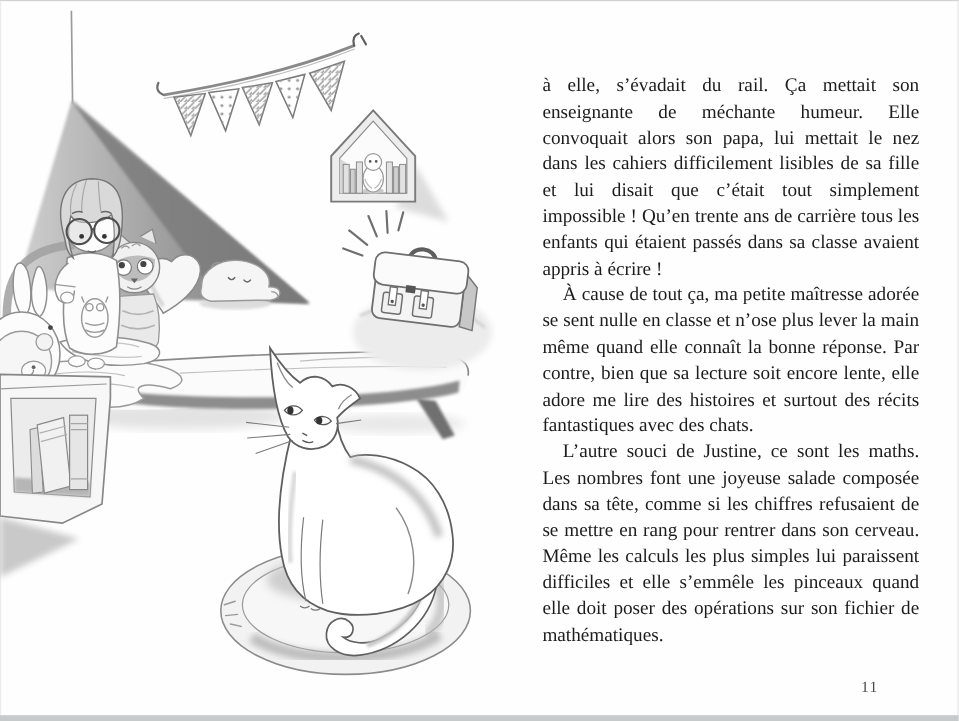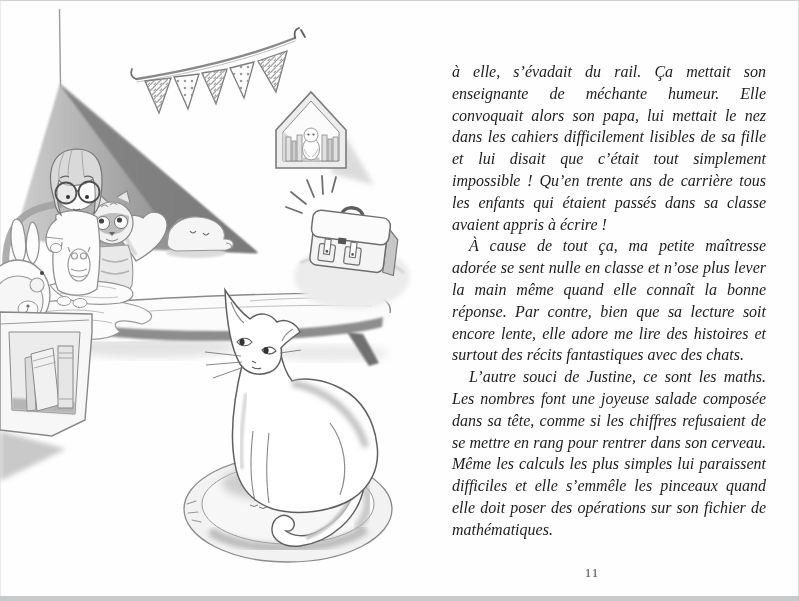--- a/index.html
+++ b/index.html
@@ -5,23 +5,23 @@
   html,body{margin:0;padding:0;background:#fff;}
   .screen{position:relative;width:799px;height:601px;background:#fefefe;overflow:hidden;
           font-family:"Liberation Serif", serif;
           border-top:1px solid #d2d2d2;box-sizing:border-box;}
   .edge-left{position:absolute;left:0;top:0;width:1px;height:100%;background:#ececec;}
   .edge-right{position:absolute;right:0;top:0;width:1px;height:100%;background:#dedede;}
   .bottom-bar{position:absolute;left:0;bottom:0;width:100%;height:5px;background:#c6caca;}
   .illustration{position:absolute;left:0;top:0;width:442px;height:585px;}
   .text-col{position:absolute;left:452px;top:60px;width:314px;
             font-size:16px;line-height:21.8px;color:#1c1c1c;text-align:justify;}
-  .text-col p{margin:0;font-style:italic;}
+  .text-col p{margin:0;}
   .text-col p.indent{text-indent:17px;}
-  .folio{position:absolute;left:452px;top:564px;width:280px;text-align:center;
+  .folio{position:absolute;left:452px;top:564px;width:280px;text-align:right;
          font-size:13px;color:#4a4a4a;letter-spacing:1px;}
 </style>
 </head>
 <body>
 
 <div class="screen">
   <div class="edge-left"></div>
   <div class="edge-right"></div>
 
   <svg class="illustration" viewBox="0 0 442 585" xmlns="http://www.w3.org/2000/svg">

